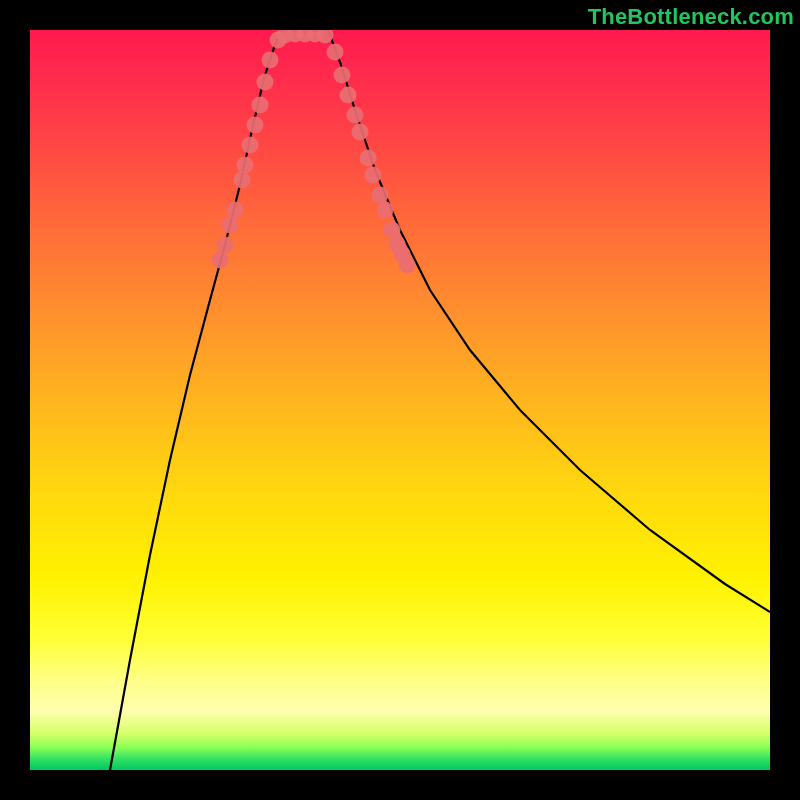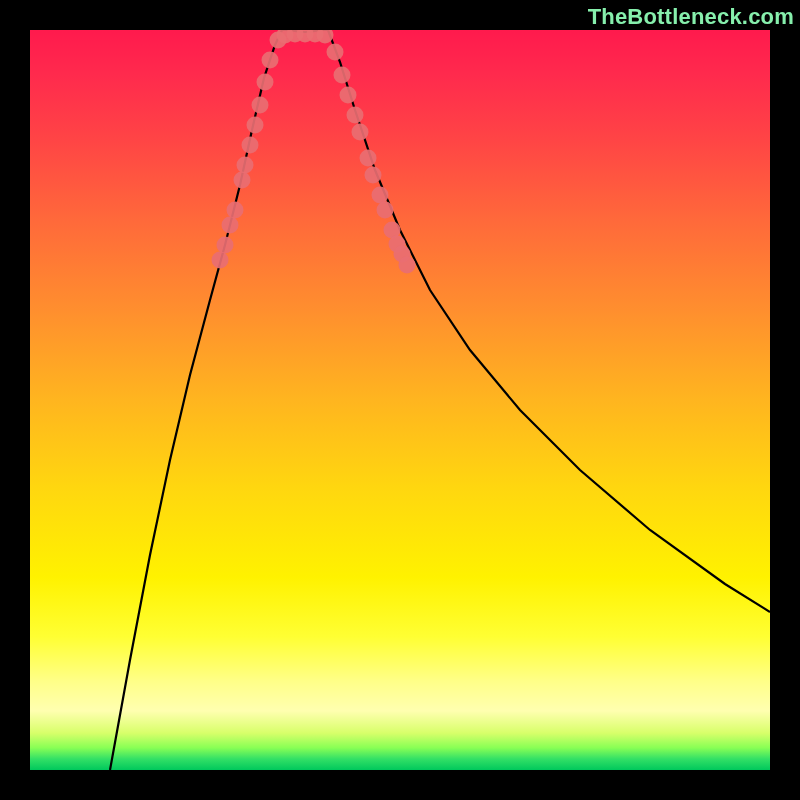--- a/index.html
+++ b/index.html
@@ -46,21 +46,21 @@
       #d8ff6a 95%,
       #88ff55 97%,
       #33e066 98.5%,
       #00c85c 100%
     );
   }
   .watermark {
     position: absolute;
     top: 4px;
     right: 6px;
-    color: #86efac;
+    color: #22c55e;
     font-size: 22px;
     font-weight: 600;
     letter-spacing: 0.2px;
     user-select: none;
   }
   svg.curve {
     position: absolute;
     left: 0;
     top: 0;
     width: 100%;

